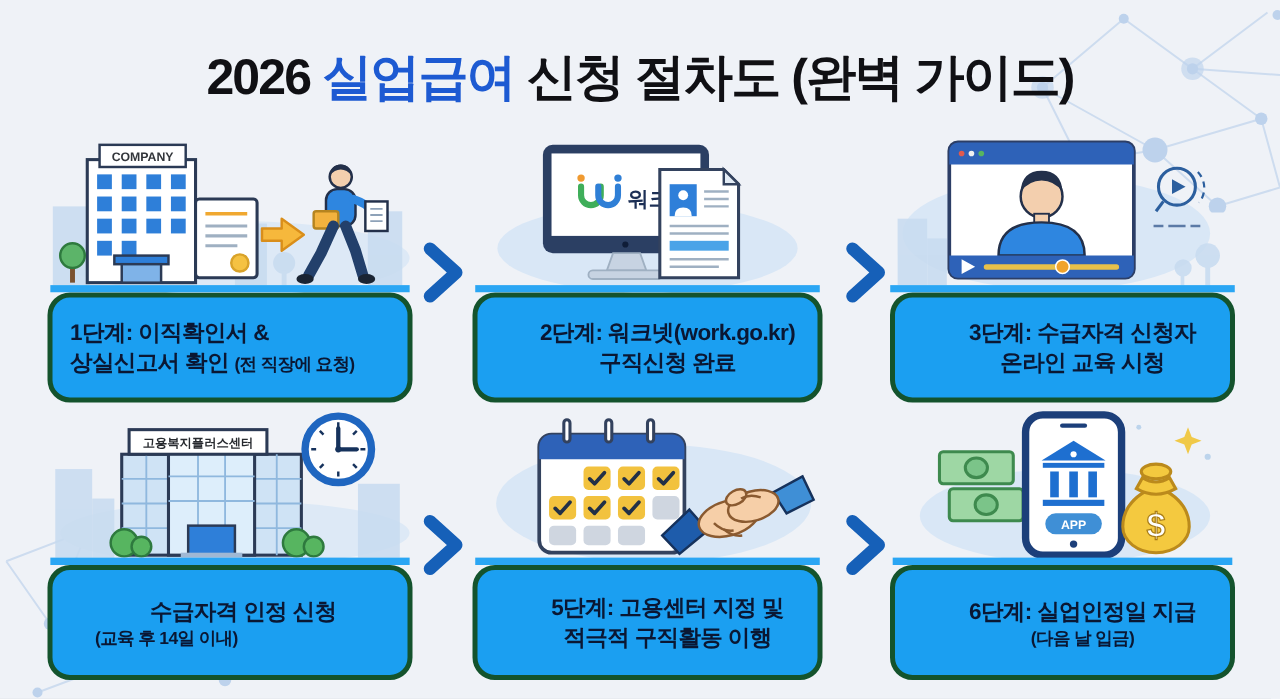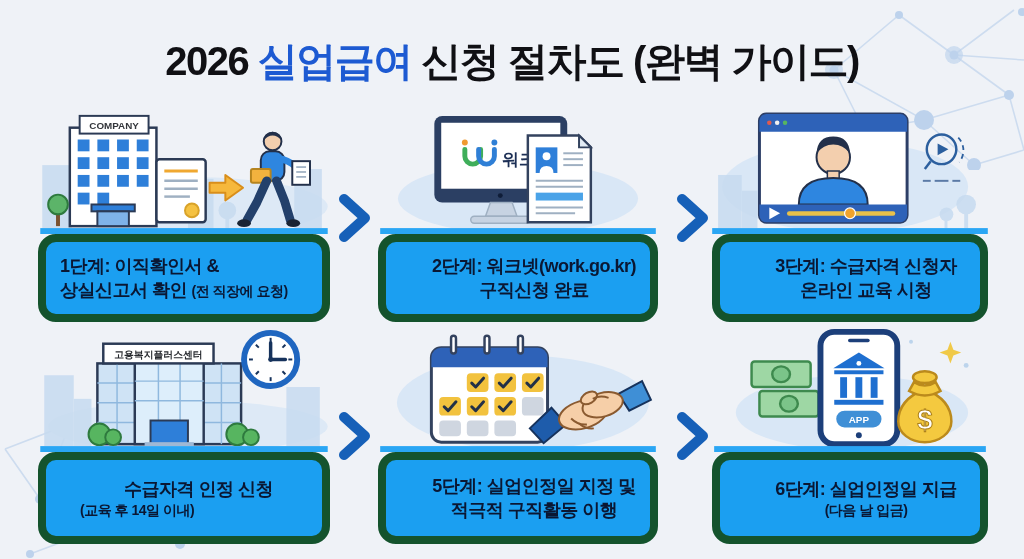--- a/index.html
+++ b/index.html
@@ -14,21 +14,21 @@
          font-size:40px;font-weight:800;color:#101014;letter-spacing:-1.5px;white-space:nowrap;}
   .title .hl{color:#1d5ad2;}
   
   .row{position:absolute;left:0;width:1000px;height:220px;}
   #row1{top:108px;} #row2{top:326px;}
   .cell{position:absolute;top:0;display:flex;flex-direction:column;}
   .c1{left:38px;width:292px;} .c2{left:378px;width:280px;} .c3{left:712px;width:276px;}
   .illus{position:relative;height:126px;}
   .illus svg{position:absolute;left:0;top:0;width:100%;height:100%;}
   
-  .stepbox{background:#1b9ff1;border:8px solid #14532d;border-radius:18px;color:#0a1733;
+  .stepbox{background:#1b9ff1;border:4px solid #14532d;border-radius:18px;color:#0a1733;
            font-weight:800;padding:8px 14px;box-sizing:border-box;display:flex;
            flex-direction:column;justify-content:center;letter-spacing:-0.5px;}
   #row1 .stepbox{min-height:88px;} #row2 .stepbox{min-height:92px;}
   .ln{font-size:18px;line-height:1.34;white-space:nowrap;}
   .note{font-size:14px;font-weight:800;}
   .tc{text-align:center;padding-left:46px;} .tl{text-align:left;}
   .ind1{padding-left:64px;} .ind2{padding-left:20px;}
   .stepbox .pad-l{padding-left:6px;}
   
   .chev{position:absolute;top:84px;width:38px;height:52px;}
@@ -354,21 +354,21 @@
               <ellipse cx="212" cy="73" rx="9" ry="5.5" transform="rotate(-30 212 73)"></ellipse>
               <path d="M194,94 q7,7 16,6" fill="none"></path>
               <path d="M202,99 q7,6 15,5" fill="none"></path>
               <path d="M232,73 q-9,-3 -16,1" fill="none"></path>
             </g>
           </g>
           <rect x="0" y="122" width="280" height="6" fill="#2aa6f4"></rect>
         </svg>
       </div>
       <div class="stepbox tc">
-        <div class="ln">5단계: 실업인정일 지정 및</div>
+        <div class="ln">5단계: 고용센터 지정 및</div>
         <div class="ln">적극적 구직활동 이행</div>
       </div>
     </div>
 
     <svg class="chev" style="left:674px" viewBox="0 0 38 52">
       <polyline points="8,7 29,26 8,45" fill="none" stroke="#1660b8" stroke-width="10" stroke-linecap="round" stroke-linejoin="round"></polyline>
     </svg>
 
     <div class="cell c3">
       <div class="illus">

